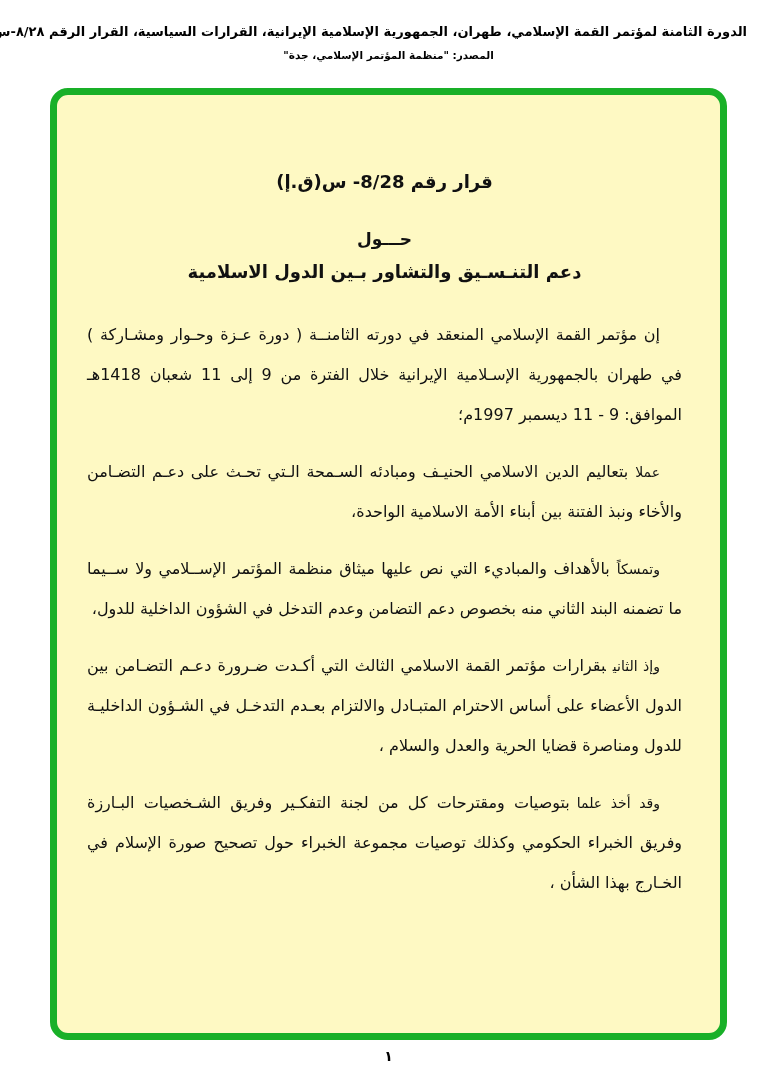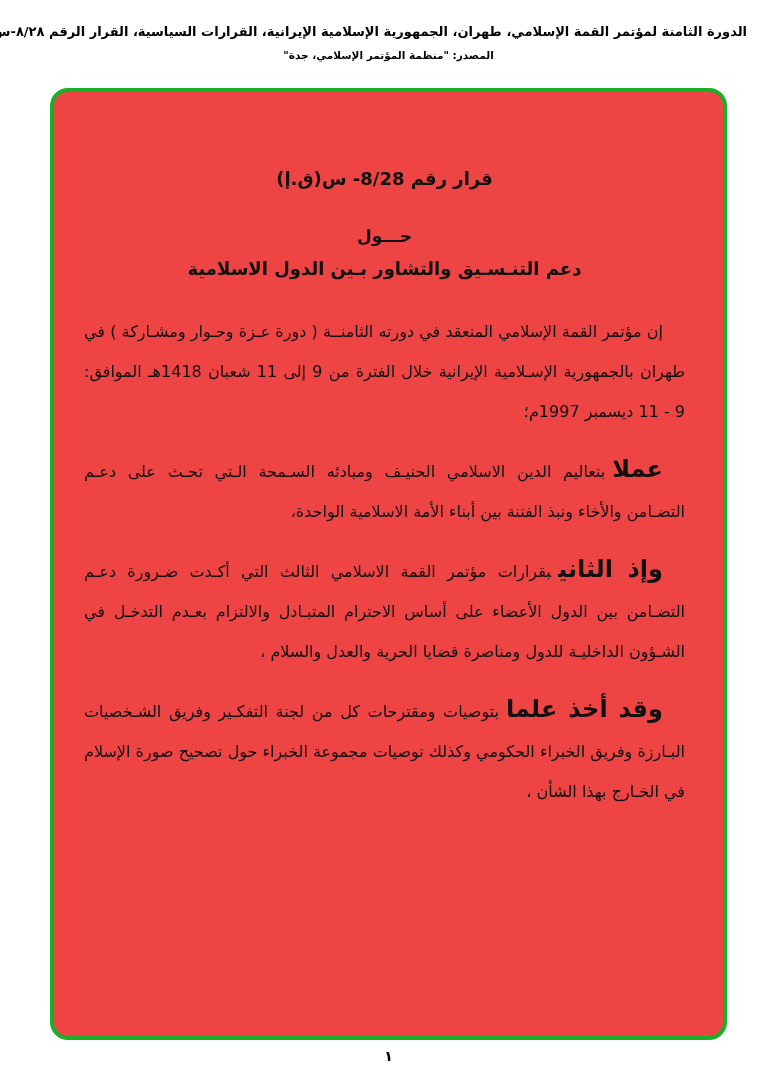--- a/index.html
+++ b/index.html
@@ -36,25 +36,25 @@
     font-weight: bold;
     margin-top: 10px;
   }
   .frame {
     position: absolute;
     left: 50px;
     top: 88px;
     width: 677px;
     height: 952px;
     box-sizing: border-box;
-    border: 4px solid #404040;
+    border: 7px solid #404040;
     border-radius: 18px;
     padding: 74px 38px 0 30px;
     direction: rtl;
-    background: #ef4444;
+    background: #fef9c3;
   }
   .doc-title {
     text-align: center;
     font-weight: bold;
     margin-bottom: 30px;
   }
   .title-line1 {
     font-size: 18px;
     line-height: 26px;
   }
@@ -69,22 +69,22 @@
     margin-top: 8px;
   }
   .doc-body p {
     margin: 0 0 17px 0;
     font-size: 16px;
     line-height: 40px;
     text-align: justify;
     text-indent: 22px;
   }
   .lead {
-    font-weight: bold;
-    font-size: 24px;
+    font-weight: normal;
+    font-size: 14px;
     margin-left: 7px;
   }
   .page-number {
     position: absolute;
     top: 1048px;
     left: 0;
     width: 100%;
     text-align: center;
     font-size: 14px;
     font-weight: bold;
@@ -105,20 +105,21 @@
 
     <div class="doc-title">
       <div class="title-line1">قرار رقم 8/28- س(ق.إ)</div>
       <div class="title-line2">حـــول</div>
       <div class="title-line3">دعم التنـسـيق والتشاور بـين الدول الاسلامية</div>
     </div>
 
     <div class="doc-body">
       <p><span>إن مؤتمر القمة الإسلامي المنعقد في دورته الثامنــة ( دورة عـزة  وحـوار  ومشـاركة ) في طهران بالجمهورية الإسـلامية الإيرانية خلال الفترة من 9 إلى 11 شعبان 1418هـ  الموافق: 9 - 11 ديسمبر 1997م؛</span></p>
       <p><span class="lead">عملا</span><span>بتعاليم الدين الاسلامي الحنيـف ومبادئه السـمحة الـتي تحـث على دعـم التضـامن والأخاء ونبذ الفتنة بين أبناء الأمة الاسلامية الواحدة،</span></p>
+      <p><span class="lead">وتمسكاً</span><span>بالأهداف والمباديء التي نص عليها ميثاق منظمة المؤتمر الإســلامي ولا ســيما ما تضمنه البند الثاني منه بخصوص دعم التضامن وعدم التدخل في الشؤون الداخلية للدول،</span></p>
       <p><span class="lead">وإذ الثاني</span><span>بقرارات مؤتمر القمة الاسلامي الثالث التي أكـدت ضـرورة دعـم التضـامن بين الدول الأعضاء على أساس الاحترام المتبـادل والالتزام بعـدم التدخـل في الشـؤون الداخليـة للدول ومناصرة قضايا الحرية والعدل والسلام ،</span></p>
       <p><span class="lead">وقد أخذ علما</span><span>بتوصيات ومقترحات كل من لجنة التفكـير وفريق الشـخصيات البـارزة وفريق الخبراء الحكومي وكذلك توصيات مجموعة الخبراء حول تصحيح صورة الإسلام في الخـارج بهذا الشأن ،</span></p>
     </div>
 
   </div>
 
   <div class="page-number">١</div>
 
 </div>
 

